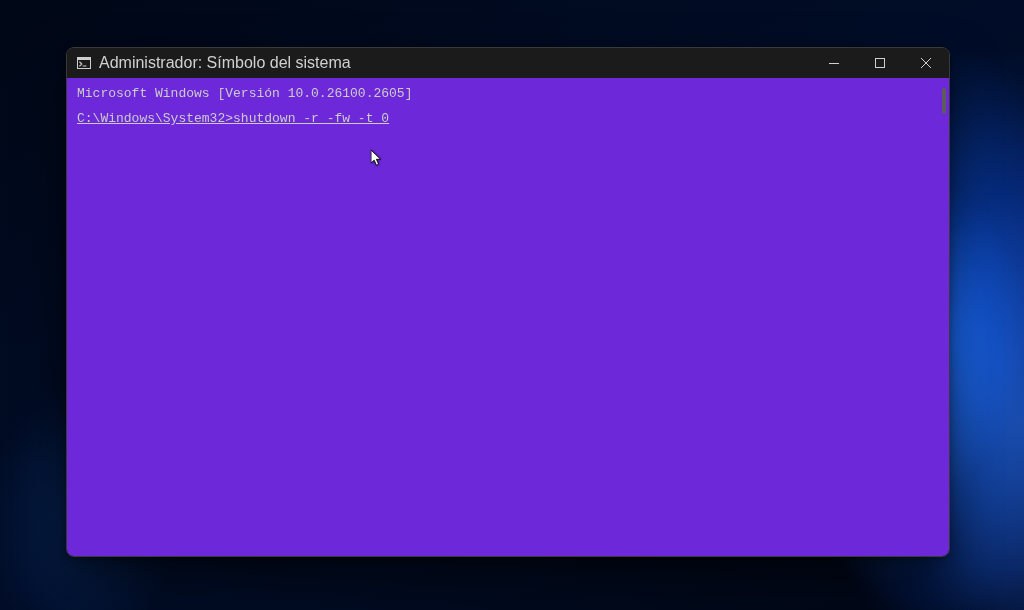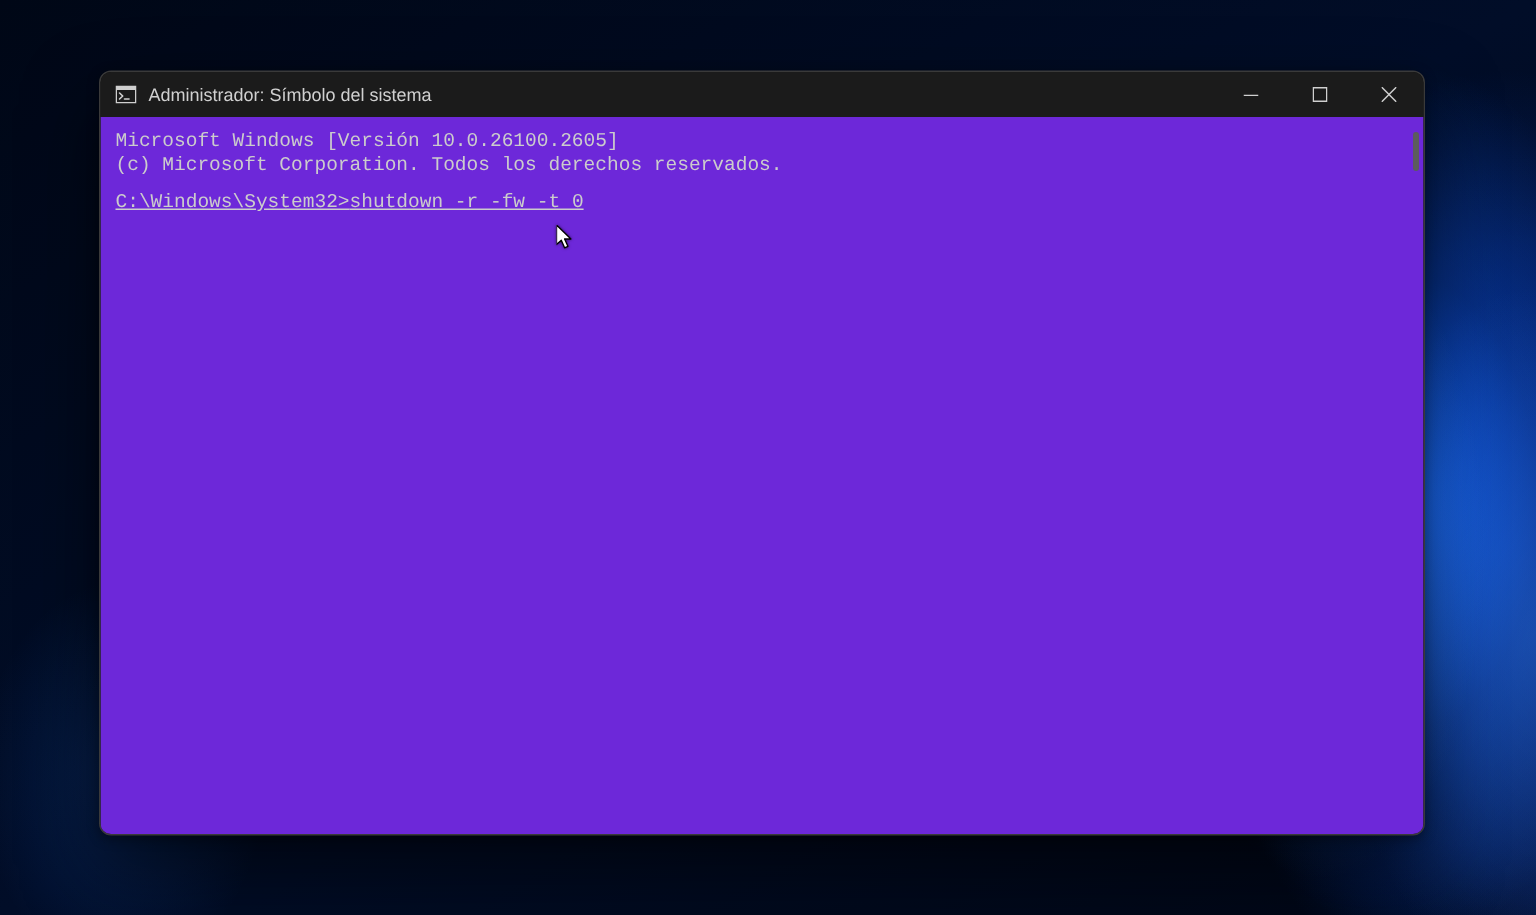--- a/index.html
+++ b/index.html
@@ -49,21 +49,21 @@
       display: flex; align-items: center;
       color: #d0d0d0;
       user-select: none;
       flex-shrink: 0;
     }
     .titlebar .app-icon {
       width: 14px; height: 12px;
       margin: 0 8px 0 10px;
       display: inline-flex; align-items: center; justify-content: center;
     }
-    .titlebar .title-text { font-size: 12px; line-height: 1; }
+    .titlebar .title-text { font-size: 16px; line-height: 1; }
     .titlebar .spacer { flex: 1; }
 
     .win-btn {
       width: 46px; height: 30px;
       display: flex; align-items: center; justify-content: center;
       color: #d0d0d0;
     }
     .win-btn svg { width: 10px; height: 10px; display: block; }
     .win-btn.minimize svg { width: 10px; height: 1px; }
 
@@ -134,21 +134,20 @@
     <div class="win-btn close">
       <svg viewBox="0 0 10 10">
         <line x1="0" y1="0" x2="10" y2="10" stroke="currentColor" stroke-width="1"></line>
         <line x1="10" y1="0" x2="0" y2="10" stroke="currentColor" stroke-width="1"></line>
       </svg>
     </div>
   </div>
 
   <div class="terminal">
     <div class="line">Microsoft Windows [Versión 10.0.26100.2605]</div>
-    <div class="line">(c) Microsoft Corporation. Todos los derechos reservados.</div>
     <div class="prompt-line"><span>C:\Windows\System32&gt;</span><span>shutdown -r -fw -t 0</span></div>
 
     <div class="scrollbar-track"></div>
     <div class="scrollbar-thumb"></div>
   </div>
 </div>
 
 <div class="cursor">
   <svg viewBox="0 0 12 18" width="12" height="18">
     <path d="M0 0 L0 13 L3.2 10.2 L5.4 15.2 L7.6 14.2 L5.4 9.3 L9.6 9.3 Z" fill="#ffffff" stroke="#000000" stroke-width="0.9" stroke-linejoin="round"></path>

